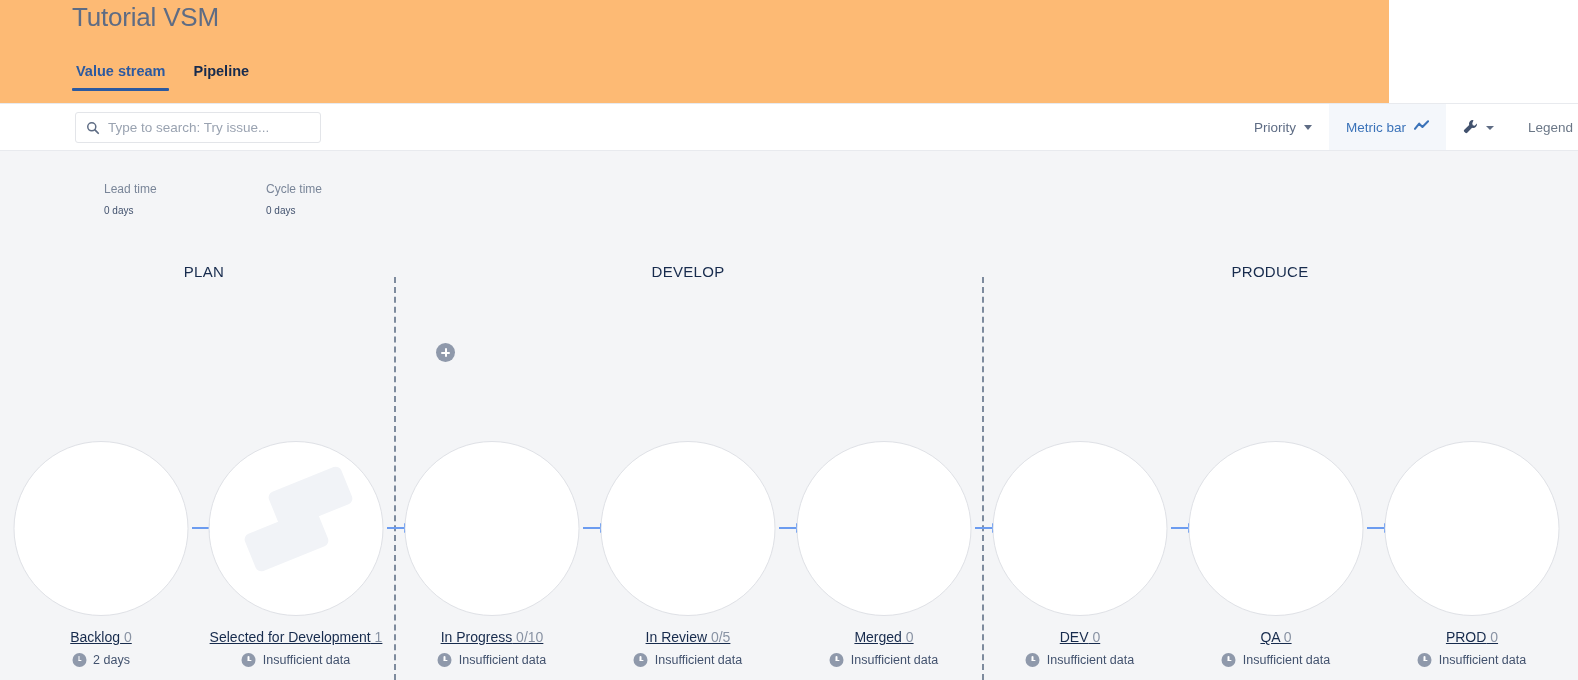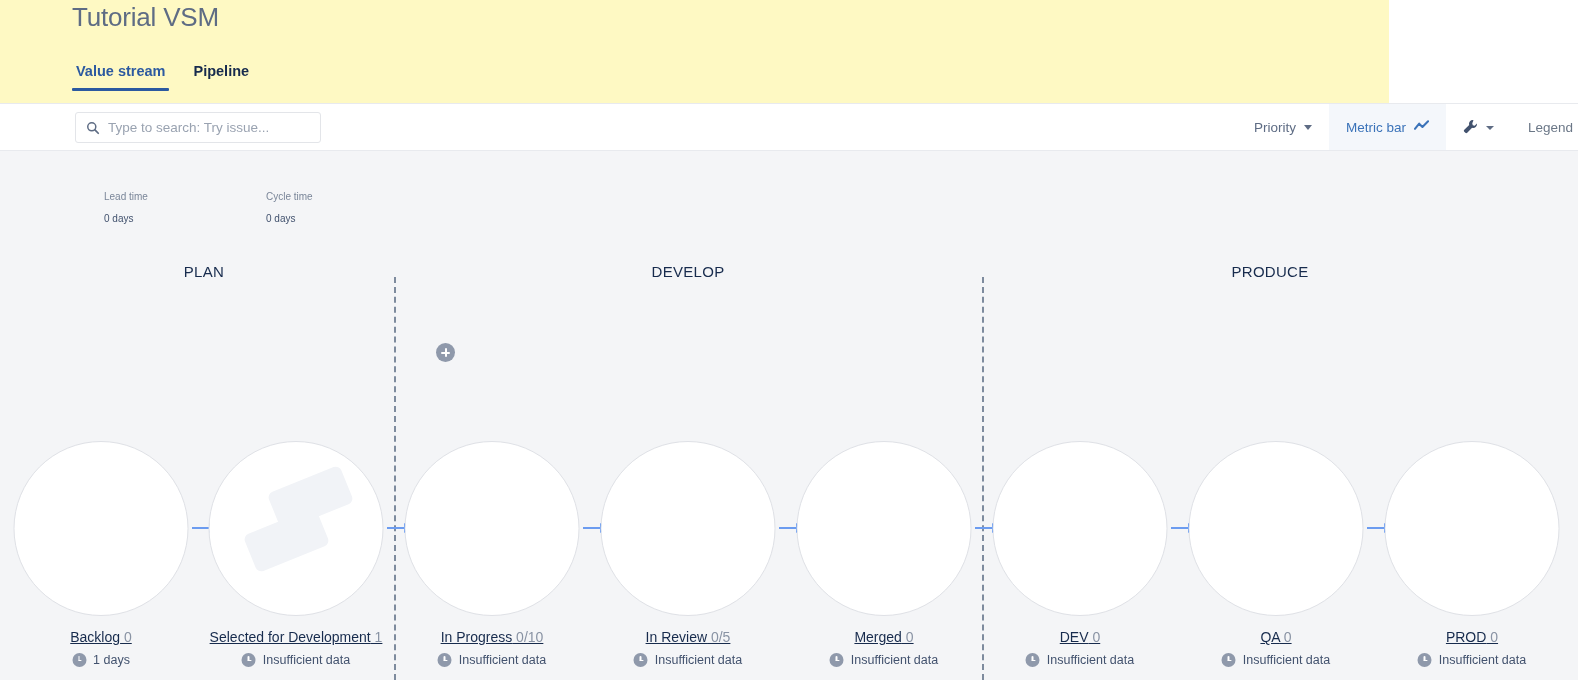--- a/index.html
+++ b/index.html
@@ -3,21 +3,21 @@
 <meta charset="utf-8">
 <style>
   html, body {
     margin: 0; padding: 0;
     width: 1578px; height: 680px;
     overflow: hidden;
     background: #ffffff;
     font-family: "Liberation Sans", sans-serif;
     -webkit-font-smoothing: antialiased;
   }
-  #app { position: relative; width: 1389px; height: 680px; background:#fef9c3; }
+  #app { position: relative; width: 1389px; height: 680px; background:#fdba74; }
 
   
   .page-title {
     position: absolute; left: 72px; top: 2px;
     font-size: 26px; font-weight: 400; color: #5e6c84;
     letter-spacing: -0.2px;
   }
   .tabs {
     position: absolute; left: 72px; top: 63px;
     display: flex; align-items: flex-end; gap: 20px;
@@ -63,21 +63,21 @@
   .toolbar-rule { position:absolute; left:0; top:150px; width:1578px; height:1px; background:#e8eaee; }
 
   
   .canvas {
     position:absolute; left:0; top:151px; width:1578px; height:529px;
     background:#f4f5f7; overflow:hidden;
   }
 
   
   .metric { position:absolute; }
-  .metric .m-label { font-size:10px; color:#7a8699; line-height:16px;margin-top:8px; }
+  .metric .m-label { font-size:12px; color:#7a8699; line-height:16px; }
   .metric .m-value { font-size:10px; color:#42526e; line-height:22px; margin-top:3px; }
   .metric-add {
     position:absolute; left:436px; top:192px; width:19px; height:19px;
     border-radius:50%; background:#8f99ab; display:flex; align-items:center;
     justify-content:center; cursor:pointer;
   }
   .metric-add::before { content:""; position:absolute; width:9px; height:2px; background:#fff; border-radius:1px; }
   .metric-add::after  { content:""; position:absolute; width:2px; height:9px; background:#fff; border-radius:1px; }
 
   
@@ -223,21 +223,21 @@
         <div class="arrow" style="left: 975px; width: 24px; top: 376px;"></div>
         <div class="arrow" style="left: 1171px; width: 24px; top: 376px;"></div>
         <div class="arrow" style="left: 1367px; width: 24px; top: 376px;"></div>
       </div>
     <div id="stages-layer">
         <div class="stage" style="left: 101px; top: 290px;">
           <div class="node"></div>
           <div class="stage-label"><span>Backlog</span><span class="count"> 0</span></div>
           <div class="stage-meta">
             <span class="clock"></span>
-            <span>1 days</span>
+            <span>2 days</span>
           </div>
         </div>
         <div class="stage" style="left: 296px; top: 290px;">
           <div class="node">
             <div class="ghost-card" style="left: 62px; top: 36px; transform: rotate(-22deg);"></div>
             <div class="ghost-card" style="left: 38px; top: 78px; transform: rotate(-22deg);"></div>
           </div>
           <div class="stage-label"><span>Selected for Development</span><span class="count"> 1</span></div>
           <div class="stage-meta">
             <span class="clock"></span>

